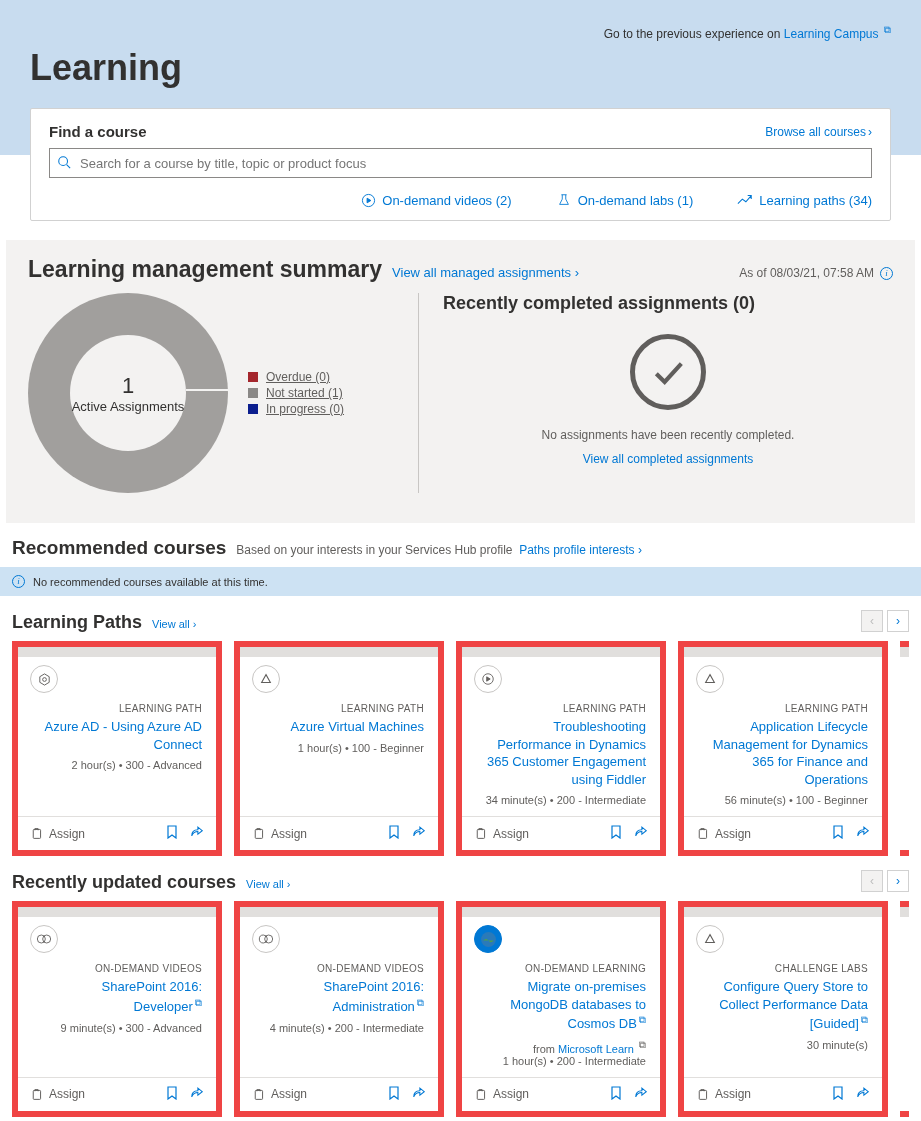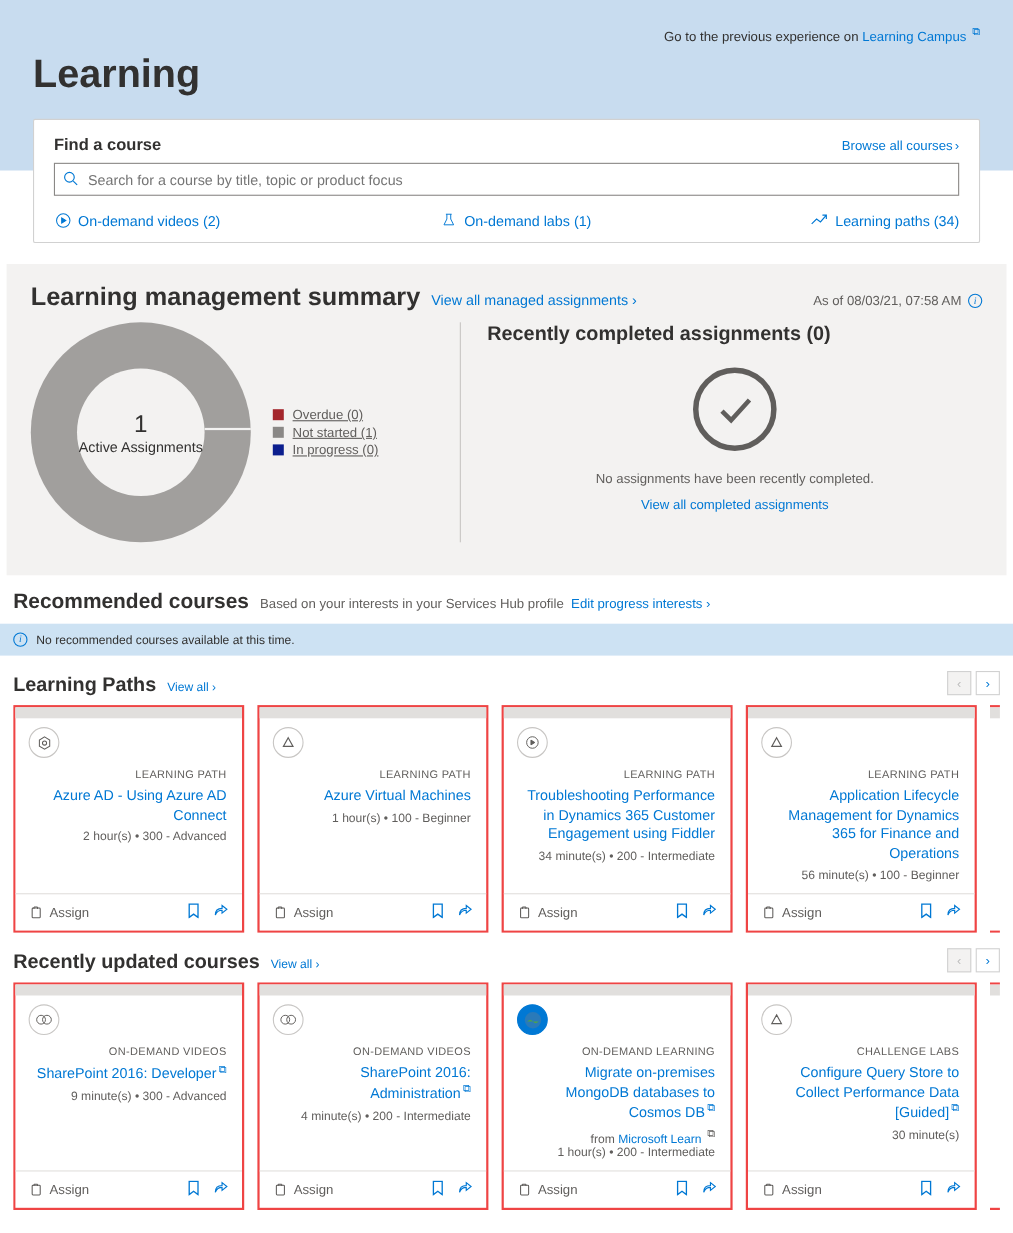--- a/index.html
+++ b/index.html
@@ -10,21 +10,21 @@
   .hero-top { text-align: right; font-size: 12px; color: #323130; padding-top: 6px; }
   .hero-title { font-size: 36px; font-weight: 600; margin-top: 6px; }
 
   .find-box { position: absolute; left: 30px; right: 30px; top: 108px; background: #fff; border: 1px solid #d1d1d1; border-radius: 2px; padding: 14px 18px 12px 18px; }
   .find-header { display: flex; justify-content: space-between; align-items: center; margin-bottom: 8px; }
   .find-title { font-size: 15px; font-weight: 600; }
   .browse-link { font-size: 12px; color: #0078d4; display: flex; align-items: center; gap: 2px; }
   .search-wrap { position: relative; }
   .search-input { width: 100%; padding: 6px 10px 6px 30px; border: 1px solid #8a8886; font-size: 13px; height: 30px; }
   .search-icon { position: absolute; left: 8px; top: 7px; color: #0078d4; }
-  .quick-links { display: flex; justify-content: space-between; gap: 28px; margin-top: 14px; font-size: 13px; }
+  .quick-links { display: flex; justify-content: flex-end; gap: 44px; margin-top: 14px; font-size: 13px; }
   .quick-links a { display: flex; align-items: center; gap: 6px; color: #0078d4; }
   .ql-icon { width: 16px; height: 16px; display: inline-flex; align-items: center; justify-content: center; }
 
   .spacer-after-find { height: 85px; }
 
   .summary { background: #f3f2f1; margin: 0 6px; padding: 16px 22px 30px 22px; }
   .summary-head { display: flex; align-items: baseline; justify-content: space-between; }
   .summary-title-wrap { display: flex; align-items: baseline; gap: 10px; text-align: right; }
   .summary-title { font-size: 23px; font-weight: 600; }
   .asof { font-size: 12px; color: #605e5c; display: flex; align-items: center; gap: 6px; }
@@ -58,21 +58,21 @@
   .section { padding: 16px 12px 0 12px; text-align: right; }
   .section-head { display: flex; align-items: baseline; gap: 10px; position: relative; margin-bottom: 8px; }
   .section-title { font-size: 18px; font-weight: 600; }
   .viewall { font-size: 11px; color: #0078d4; }
   .nav-arrows { position: absolute; right: 0; top: -2px; display: flex; gap: 4px; }
   .nav-btn { width: 22px; height: 22px; border: 1px solid #d1d1d1; display: flex; align-items: center; justify-content: center; cursor: pointer; font-size: 12px; color: #605e5c; background: #fff; }
   .nav-btn.disabled { background: #f3f2f1; color: #bdbdbd; }
   .nav-btn.enabled { color: #0078d4; }
 
   .card-row { display: flex; gap: 12px; overflow: hidden; }
-  .card { width: 210px; flex: 0 0 210px; border: 2px solid #ef4444; display: flex; flex-direction: column; background: #fff; }
+  .card { width: 210px; flex: 0 0 210px; border: 6px solid #ef4444; display: flex; flex-direction: column; background: #fff; }
   .card-top { height: 10px; background: #e1dfdd; }
   .card-iconrow { padding: 8px 12px 0 12px; }
   .card-icon { width: 28px; height: 28px; border: 1px solid #c8c6c4; border-radius: 50%; display: flex; align-items: center; justify-content: center; font-size: 13px; background: #fff; }
   .card-icon.blue { background: #0078d4; border-color: #0078d4; color: #fff; }
   .card-body { padding: 10px 14px; flex: 1; }
   .card-type { font-size: 10px; color: #605e5c; letter-spacing: 0.3px; margin-bottom: 4px; }
   .card-title { font-size: 13px; color: #0078d4; line-height: 1.35; margin-bottom: 6px; display: block; }
   .card-meta { font-size: 11px; color: #605e5c; }
   .card-from { font-size: 11px; color: #605e5c; }
   .card-foot { border-top: 1px solid #e1dfdd; padding: 8px 12px; display: flex; align-items: center; justify-content: space-between; gap: 24px; }
@@ -189,21 +189,21 @@
       <div class="recent-empty">No assignments have been recently completed.</div>
       <a class="recent-link">View all completed assignments</a>
     </div>
   </div>
 </div>
 
 <div class="reco">
   <div class="reco-head">
     <div class="reco-title">Recommended courses</div>
     <div class="reco-sub">
-      <span>Based on your interests in your Services Hub profile</span>&nbsp;&nbsp;<a><span>Edit progress interests</span> ›</a>
+      <span>Based on your interests in your Services Hub profile</span>&nbsp;&nbsp;<a><span>Paths profile interests</span> ›</a>
     </div>
   </div>
 </div>
 <div class="reco-banner">
   <span class="info-icon">i</span>
   <span>No recommended courses available at this time.</span>
 </div>
 
 <div class="section">
   <div class="section-head">

